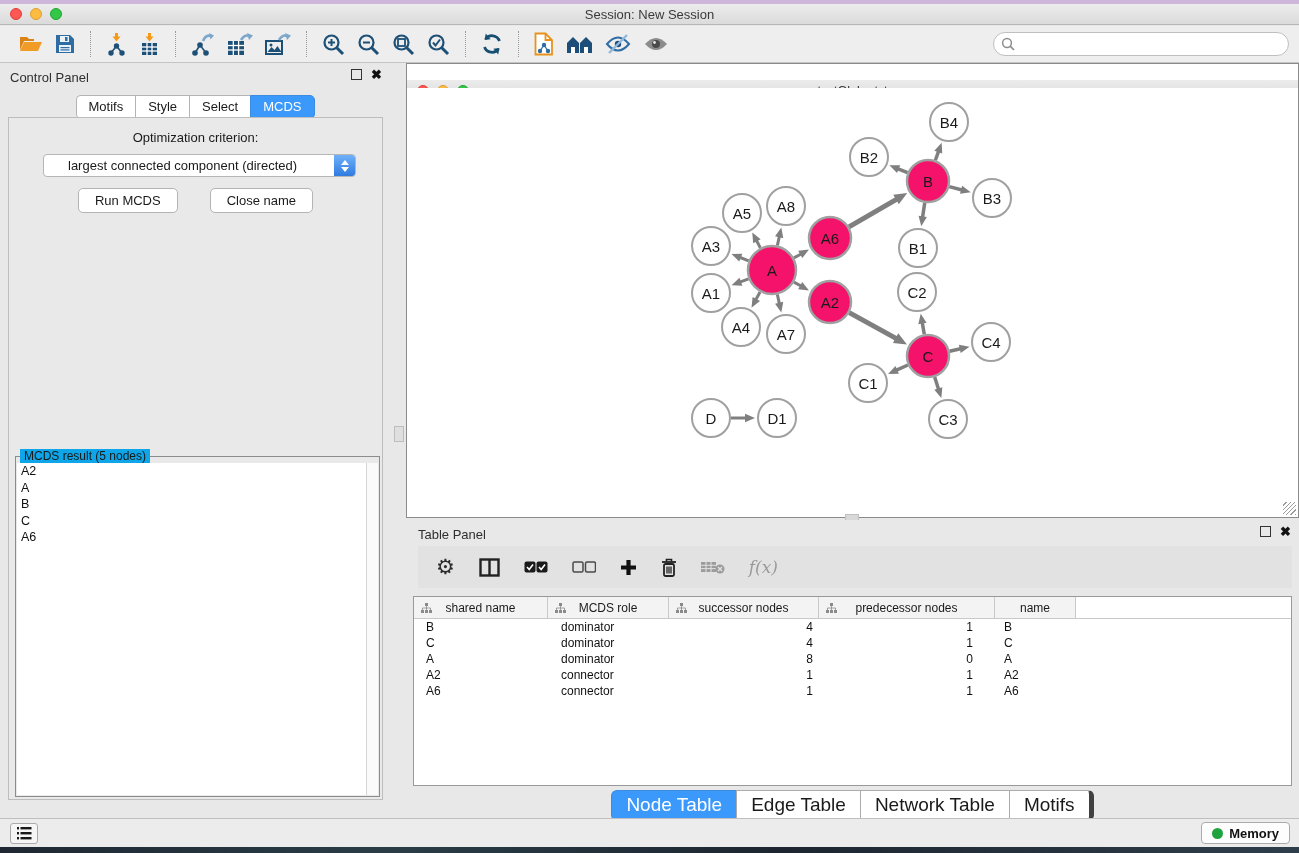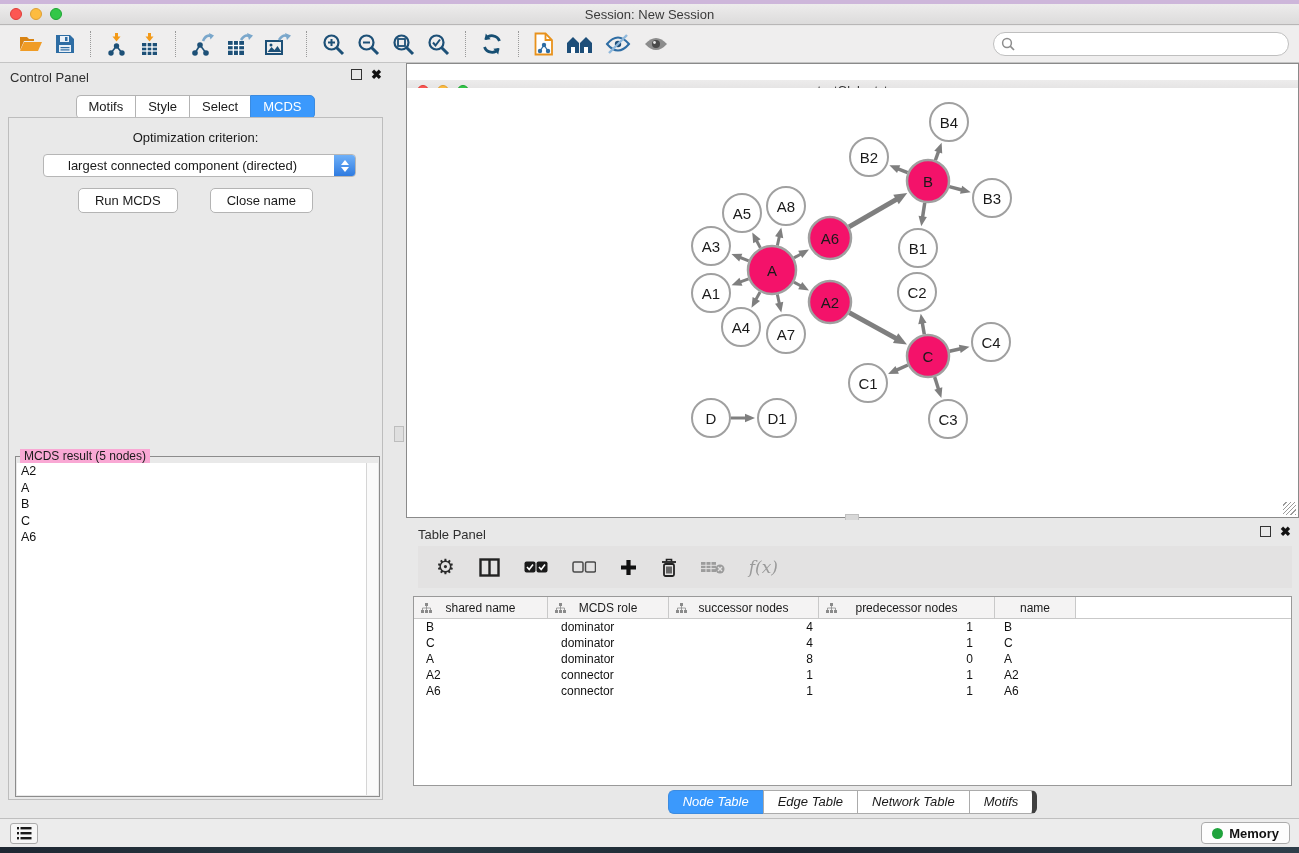--- a/index.html
+++ b/index.html
@@ -54,21 +54,21 @@
     background:linear-gradient(#6FB0F8,#2F7BE0); display:flex; flex-direction:column;
     align-items:center; justify-content:center; gap:2px; }
   .chev-up { width:0; height:0; border-left:4px solid transparent; border-right:4px solid transparent; border-bottom:5px solid #fff; }
   .chev-dn { width:0; height:0; border-left:4px solid transparent; border-right:4px solid transparent; border-top:5px solid #fff; }
   .cp-buttons { position:absolute; left:0; right:0; top:70px; display:flex; justify-content:center; gap:32px;align-items:flex-end; }
   .btn { background:#FFFFFF; border:1px solid #B4B4B4; border-radius:5px; font-size:13px;
     color:#1A1A1A; padding:4px 16px; font-family:"Liberation Sans",sans-serif; }
 
   .mcds-fieldset { position:absolute; left:6px; right:2px; top:338px; bottom:2px;
     border:1px solid #8C8C8C; }
-  .mcds-legend { position:absolute; left:4px; top:-8px; background:#f9a8d4; padding:0 4px;
+  .mcds-legend { position:absolute; left:4px; top:-8px; background:#0ea5e9; padding:0 4px;
     font-size:12px; color:#1A1A1A; }
   .mcds-list { position:absolute; left:1px; right:12px; top:6px; bottom:1px; background:#FFFFFF;
     border-right:1px solid #D5D5D5; overflow:hidden; }
   .mcds-scroll { position:absolute; right:1px; top:6px; bottom:1px; width:11px; background:#FAFAFA; }
   .mcds-item { font-size:12.5px; color:#111; padding:1px 0 1px 4px; line-height:14.5px; }
 
   
   .net-window { position:absolute; left:406px; top:63px; width:893px; height:455px;
     background:#FFFFFF; border:1px solid #8A8A8A; }
   .net-titlebar { position:absolute; left:0; top:16px; width:100%; height:23px;
@@ -97,22 +97,22 @@
     border:1px solid #999999; overflow:hidden; }
   .nt-header { display:flex; height:22px; border-bottom:1px solid #C9C9C9; background:#FFFFFF; }
   .nt-hcell { background:#F4F3F3; border-right:1px solid #C9C9C9; display:flex; align-items:center;
     position:relative; font-size:12px; color:#1A1A1A; }
   .nt-hcell .hlabel { margin:0 auto; }
   .nt-hcell .hicon { position:absolute; left:7px; top:6px; }
   .nt-row { display:flex; height:16px; align-items:center; }
   .nt-cell { font-size:12px; color:#111; overflow:hidden; white-space:nowrap; }
 
   .bottom-tabs { position:absolute; left:0; right:0; top:270px; display:flex; justify-content:center; }
-  .bottom-tab { font-size:13px; color:#1A1A1A; background:#FFFFFF; border:1px solid #ABABAB;
-    border-right:none; padding:3px 14px 4px; text-align:center;font-style:italic; }
+  .bottom-tab { font-size:19px; color:#1A1A1A; background:#FFFFFF; border:1px solid #ABABAB;
+    border-right:none; padding:3px 14px 4px; text-align:center; }
   .bottom-tab:first-child { border-radius:6px 0 0 6px; }
   .bottom-tab:last-child { border-radius:0 6px 6px 0; border-right:5px solid #404040; }
   .bottom-tab.active { background:#3B99FC; color:#FFFFFF; border-color:#3B8BE0; }
 
   
   .status-bar { position:absolute; left:0; top:818px; width:100%; height:29px; background:#ECECEC;
     border-top:1px solid #BFBFBF; }
   .list-btn { position:absolute; left:10px; top:4px; width:28px; height:21px; background:#F6F6F6;
     border:1px solid #ABABAB; border-radius:3px; display:flex; align-items:center; justify-content:center; }
   .memory-btn { position:absolute; right:9px; top:3px; height:22px; background:#FDFDFD;

